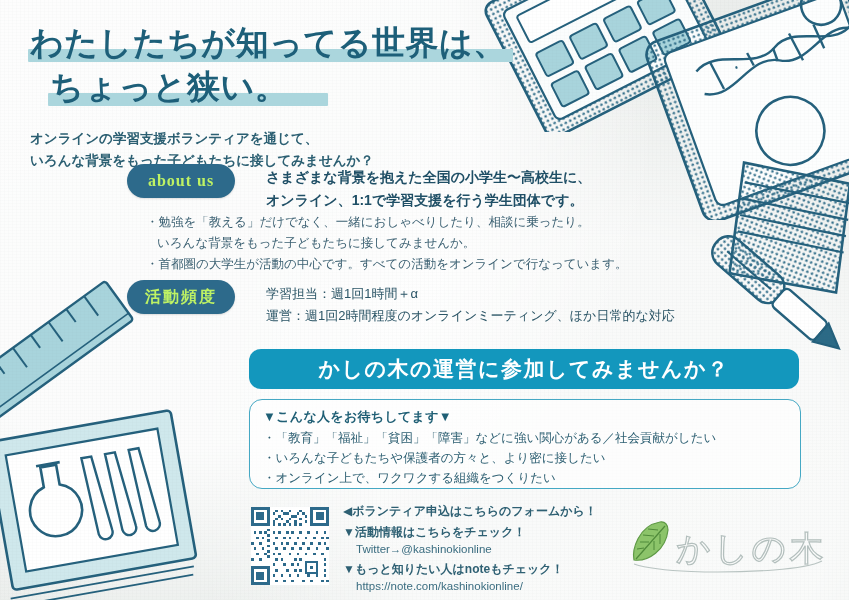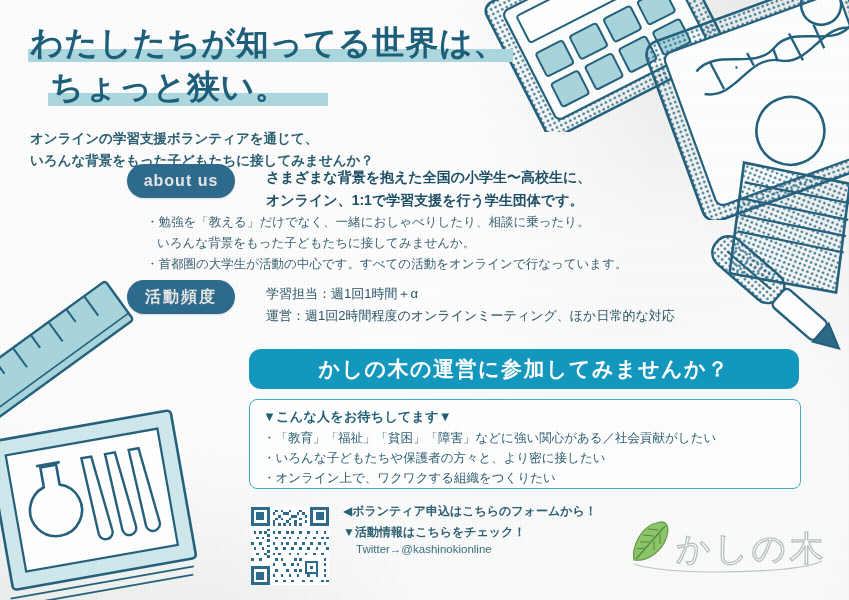--- a/index.html
+++ b/index.html
@@ -34,23 +34,23 @@
     position:absolute;left:-2px;right:-6px;bottom:2px;height:13px;
     background:#abd6dd;z-index:0;border-radius:1px;}
   .hl-line .txt{position:relative;z-index:1;}
   #hl2{margin-top:2px;margin-left:20px;}
   #hl2 .mark{right:-40px;}
   #subhead{position:absolute;left:30px;top:100px;
     font-size:13.5px;line-height:1.62;color:#2b5f72;font-weight:bold;margin-top:28px;}
 
   
   .pill{
-    position:absolute;background:#2d6a8b;color:#e5e5e5;border-radius:22px;
+    position:absolute;background:#2d6a8b;color:#bef264;border-radius:22px;
     display:flex;align-items:center;justify-content:center;
-    font-weight:bold;letter-spacing:1px;box-shadow:0 1px 2px rgba(0,0,0,.12);
+    font-weight:bold;letter-spacing:1px;box-shadow:0 1px 2px rgba(0,0,0,.12);font-family:Liberation Serif, serif;
   }
   #pill-about{left:127px;top:164px;width:108px;height:34px;font-size:16px;}
   #pill-freq {left:127px;top:280px;width:108px;height:34px;font-size:16px;letter-spacing:2px;}
 
   
   #about-lead{position:absolute;left:266px;top:166px;
     font-size:14px;line-height:1.65;color:#1f4f66;font-weight:bold;}
   #about-notes{position:absolute;left:146px;top:212px;
     font-size:12.5px;line-height:1.66;color:#3b6072;}
   #about-notes .sub{padding-left:11px;display:block;}
@@ -62,21 +62,21 @@
   
   #banner{
     position:absolute;left:249px;top:349px;width:550px;height:40px;
     background:#1397bd;border-radius:12px;
     display:flex;align-items:center;justify-content:center;
     color:#ffffff;font-size:21px;font-weight:bold;letter-spacing:1.5px;
   }
   
   #card{
     position:absolute;left:249px;top:399px;width:550px;height:88px;
-    background:rgba(255,255,255,.62);border:1.6px solid #45a8c4;border-radius:8px;text-decoration:underline;
+    background:rgba(255,255,255,.62);border:1.6px solid #45a8c4;border-radius:13px;text-decoration:underline;
   }
   #card-title{position:absolute;left:13px;top:8px;
     font-size:13px;font-weight:bold;color:#1f5f75;letter-spacing:.3px;}
   #card-list{position:absolute;left:13px;top:29px;
     font-size:12.5px;line-height:1.58;color:#2d5f72;}
 
   
   #qr{position:absolute;left:251px;top:506px;width:78px;height:80px;}
   #contact{position:absolute;left:343px;top:503px;
     font-size:12px;line-height:1.42;color:#2e6073;}
@@ -388,20 +388,24 @@
   </svg>
 
   <div id="contact">
     <div class="c-row">
       <span class="c-b">◀ボランティア申込はこちらのフォームから！</span>
     </div>
     <div class="c-row">
       <span class="c-b">▼活動情報はこちらをチェック！</span>
       <span class="c-sub">Twitter→@kashinokionline</span>
     </div>
+    <div class="c-row">
+      <span class="c-b">▼もっと知りたい人はnoteもチェック！</span>
+      <span class="c-sub">https://note.com/kashinokionline/</span>
+    </div>
   </div>
 
   <svg id="logo" viewBox="0 0 206 62">
     <g>
       <path d="M36 6 C14 10 8 34 10 44 C24 46 42 34 44 14 C44 9 41 5 36 6 Z" fill="#8cc46a" stroke="#5f9a46" stroke-width="1.2"></path>
       <path d="M41 10 L12 43" stroke="#4f8a3a" stroke-width="1.2" fill="none"></path>
       <g stroke="#4f8a3a" stroke-width="1" fill="none">
         <path d="M34 14 L24 13"></path>
           <path d="M30 20 L19 19"></path>
         <path d="M25 26 L16 26"></path>

